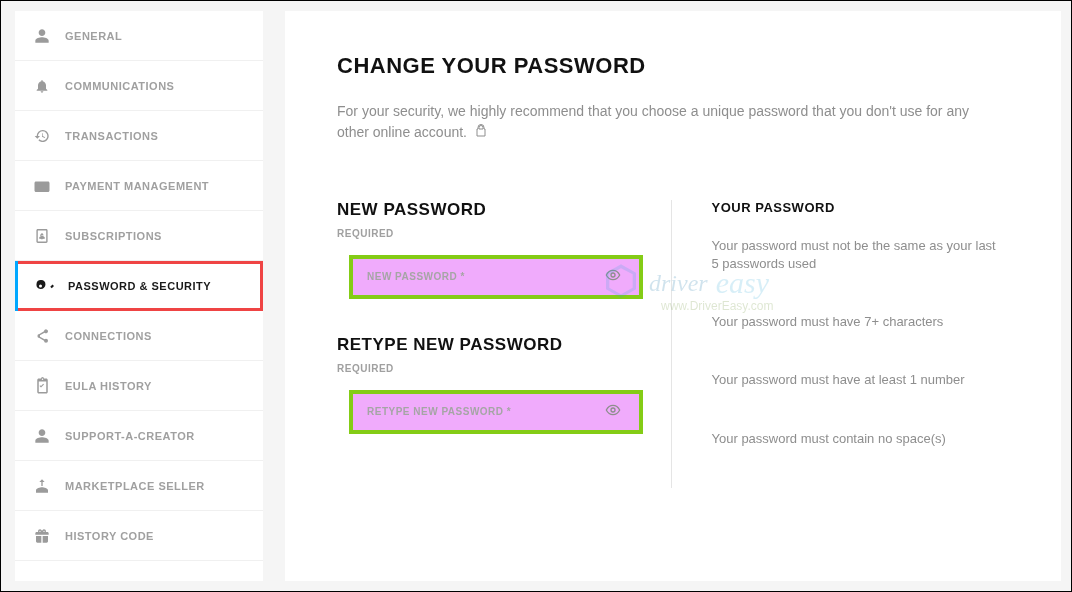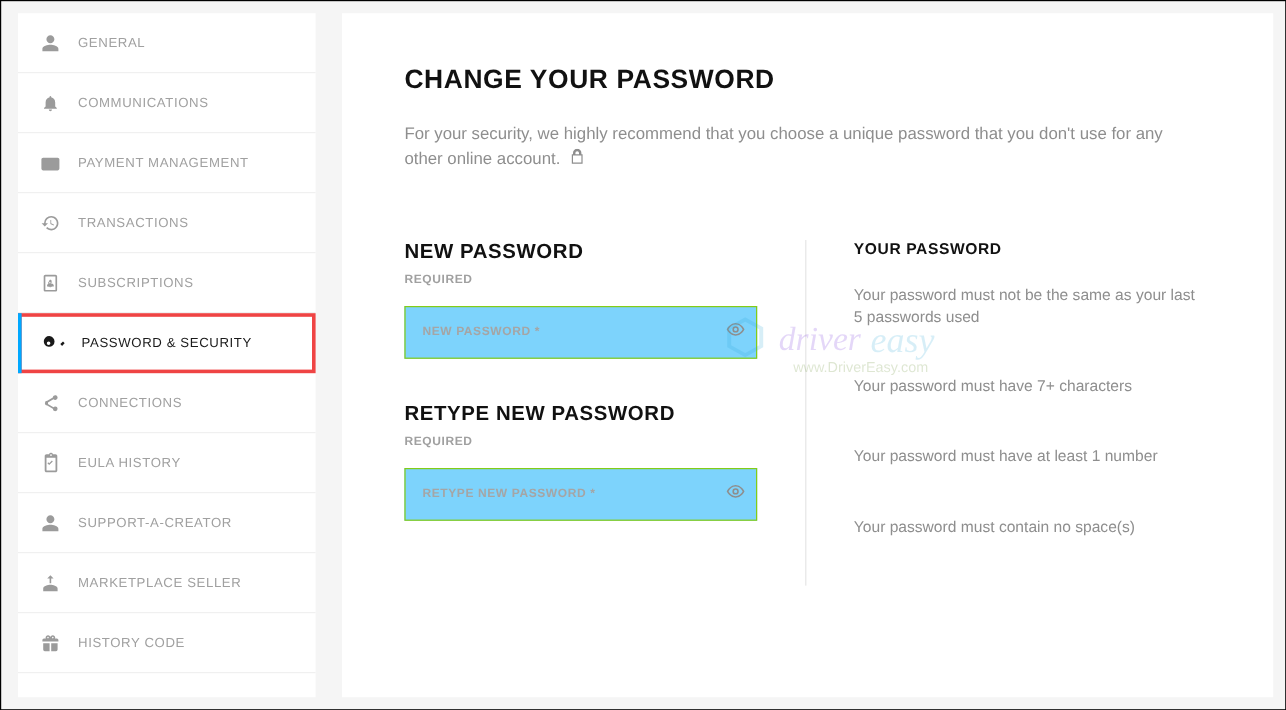--- a/index.html
+++ b/index.html
@@ -4,21 +4,21 @@
 <style>
   * { box-sizing: border-box; margin: 0; padding: 0; }
   html, body { width: 1072px; height: 592px; font-family: Arial, Helvetica, sans-serif; background: #f5f5f5; }
   .frame { width: 1072px; height: 592px; border: 1px solid #000; background: #f5f5f5; overflow: hidden; position: relative; }
   .layout { display: flex; width: 100%; height: 100%; padding: 10px 10px 10px 14px; gap: 22px; }
   .sidebar { width: 248px; background: #fff; display: flex; flex-direction: column; }
   .sidebar-item {
     display: flex; align-items: center; gap: 14px;
     height: 50px; padding: 0 18px;
     border-bottom: 1px solid #f0f0f0;
-    font-size: 11px; font-weight: 400; letter-spacing: 0.5px; color: #a0a0a0;
+    font-size: 11px; font-weight: 700; letter-spacing: 0.5px; color: #a0a0a0;
     cursor: pointer;
   }
   .sidebar-item .icon { width: 18px; height: 18px; display: flex; align-items: center; justify-content: center; }
   .sidebar-item .icon svg { fill: #9b9b9b; }
   .sidebar-item.active {
     position: relative;
     color: #1a1a1a;
     border: 3px solid #ef4444;
   }
   .sidebar-item.active .icon svg { fill: #1a1a1a; }
@@ -35,37 +35,37 @@
   .cols { display: flex; gap: 40px; }
   .col-left { flex: 1; max-width: 300px; }
   .col-right { flex: 1; padding-left: 40px; border-left: 1px solid #e5e5e5; }
 
   .field { margin-bottom: 36px; }
   .field-label { font-size: 17px; font-weight: 800; letter-spacing: 0.5px; color: #111; margin-bottom: 8px; }
   .field-req { font-size: 10px; font-weight: 600; letter-spacing: 0.5px; color: #a0a0a0; margin-bottom: 16px; }
   .input-wrap { position: relative; }
   .input-wrap input {
     width: 100%; height: 44px; padding: 0 40px 0 14px;
-    border: 1px solid #84cc16; font-size: 10px; font-weight: 600; letter-spacing: 0.5px; color: #444;
-    outline: none; background: #7dd3fc;
+    border: 4px solid #84cc16; font-size: 10px; font-weight: 600; letter-spacing: 0.5px; color: #444;
+    outline: none; background: #f0abfc; margin-left: 12px;
   }
   .input-wrap input::placeholder { color: #a5a5a5; font-size: 10px; font-weight: 600; letter-spacing: 0.5px; }
   .input-wrap .eye-icon { position: absolute; right: 10px; top: 50%; transform: translateY(-50%); }
   .input-wrap .eye-icon svg { fill: #8e8e8e; stroke: #8e8e8e; }
 
   .req-heading { font-size: 13px; font-weight: 800; letter-spacing: 0.5px; color: #111; margin-bottom: 22px; }
   .req-list { list-style: none; }
   .req-list li { font-size: 13px; color: #8e8e8e; margin-bottom: 40px; line-height: 1.4; }
 
   .watermark {
     position: absolute; left: 600px; top: 260px; pointer-events: none; opacity: 0.18;
     display: flex; align-items: center; gap: 8px;
   }
   .watermark .wm-icon svg { fill: #2aa7d8; }
-  .watermark .wm-text1 { font-size: 28px; font-style: italic; color: #6d28d9; font-family: Georgia, serif; text-align: right; }
+  .watermark .wm-text1 { font-size: 24px; font-style: italic; color: #0369a1; font-family: Georgia, serif; text-align: right; }
   .watermark .wm-text2 { font-size: 30px; font-style: italic; color: #2aa7d8; font-family: Georgia, serif; }
   .watermark .wm-url { position: absolute; top: 38px; left: 60px; font-size: 12px; color: #4d7c0f; }
 </style>
 </head>
 <body>
 
 <div class="frame">
   <div class="layout">
 
     <nav class="sidebar">
@@ -83,34 +83,34 @@
         <span class="icon">
           <svg width="16" height="16" viewBox="0 0 24 24">
               <path d="M12 22c1.1 0 2-.9 2-2h-4c0 1.1.9 2 2 2zm6-6V11c0-3.1-2.1-5.6-5-6.3V4c0-.6-.4-1-1-1s-1 .4-1 1v.7C8.1 5.4 6 7.9 6 11v5l-2 2v1h16v-1l-2-2z"></path>
             </svg>
         </span>
         <span>COMMUNICATIONS</span>
       </div>
 
       <div class="sidebar-item">
         <span class="icon">
+          <svg width="16" height="16" viewBox="0 0 24 24">
+              <path d="M13 3a9 9 0 00-9 9H1l4 4 4-4H6a7 7 0 117 7 7 7 0 01-5-2.1l-1.4 1.4A9 9 0 1013 3zm-1 5v5l4 2 .7-1.2L13 12V8z"></path>
+            </svg>
+        </span>
+        <span>TRANSACTIONS</span>
+      </div>
+
+      <div class="sidebar-item">
+        <span class="icon">
           <svg width="18" height="16" viewBox="0 0 24 20">
               <path d="M20 4H4C2.9 4 2 4.9 2 6v10c0 1.1.9 2 2 2h16c1.1 0 2-.9 2-2V6c0-1.1-.9-2-2-2zm-2 8h4v-4h-4c-1.1 0-2 .9-2 2s.9 2 2 2z"></path>
             </svg>
         </span>
         <span>PAYMENT MANAGEMENT</span>
-      </div>
-
-      <div class="sidebar-item">
-        <span class="icon">
-          <svg width="16" height="16" viewBox="0 0 24 24">
-              <path d="M13 3a9 9 0 00-9 9H1l4 4 4-4H6a7 7 0 117 7 7 7 0 01-5-2.1l-1.4 1.4A9 9 0 1013 3zm-1 5v5l4 2 .7-1.2L13 12V8z"></path>
-            </svg>
-        </span>
-        <span>TRANSACTIONS</span>
       </div>
 
       <div class="sidebar-item">
         <span class="icon">
           <svg width="14" height="18" viewBox="0 0 20 24">
               <path d="M16 2H4C2.9 2 2 2.9 2 4v16c0 1.1.9 2 2 2h12c1.1 0 2-.9 2-2V4c0-1.1-.9-2-2-2zM4 4h12v16H4z M10 8c.8 0 1.5.7 1.5 1.5S10.8 11 10 11s-1.5-.7-1.5-1.5S9.2 8 10 8zm0 4c1.5 0 4 1 4 2.5V16H6v-1.5C6 13 8.5 12 10 12z" fill-rule="evenodd"></path>
               <text x="10" y="16" font-size="10" text-anchor="middle" fill="#9b9b9b">$</text>
             </svg>
         </span>
         <span>SUBSCRIPTIONS</span>

